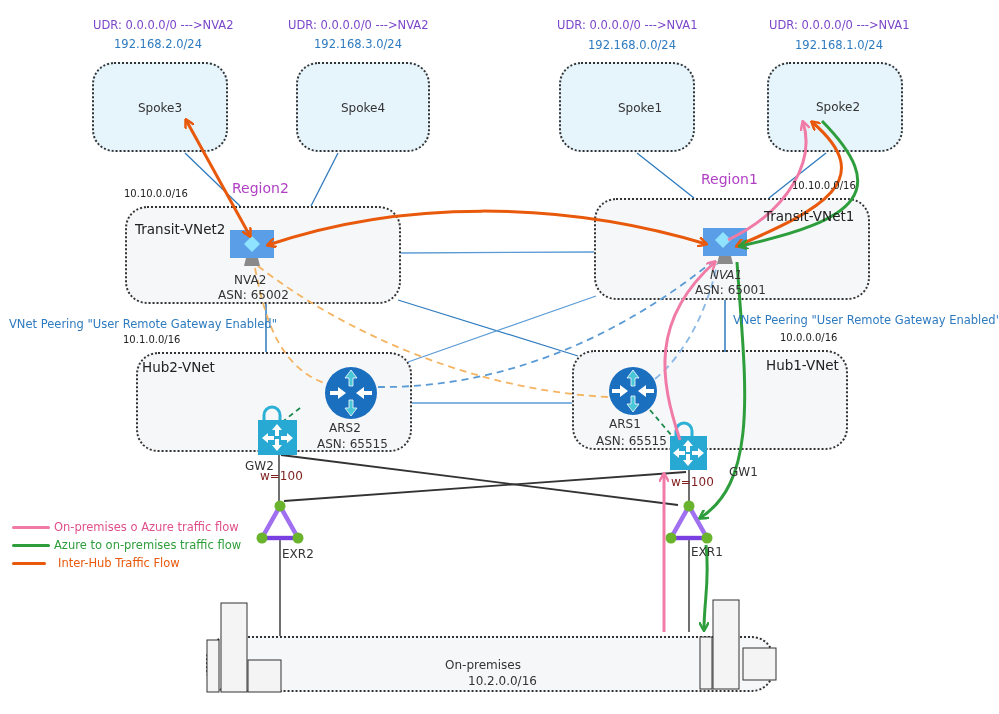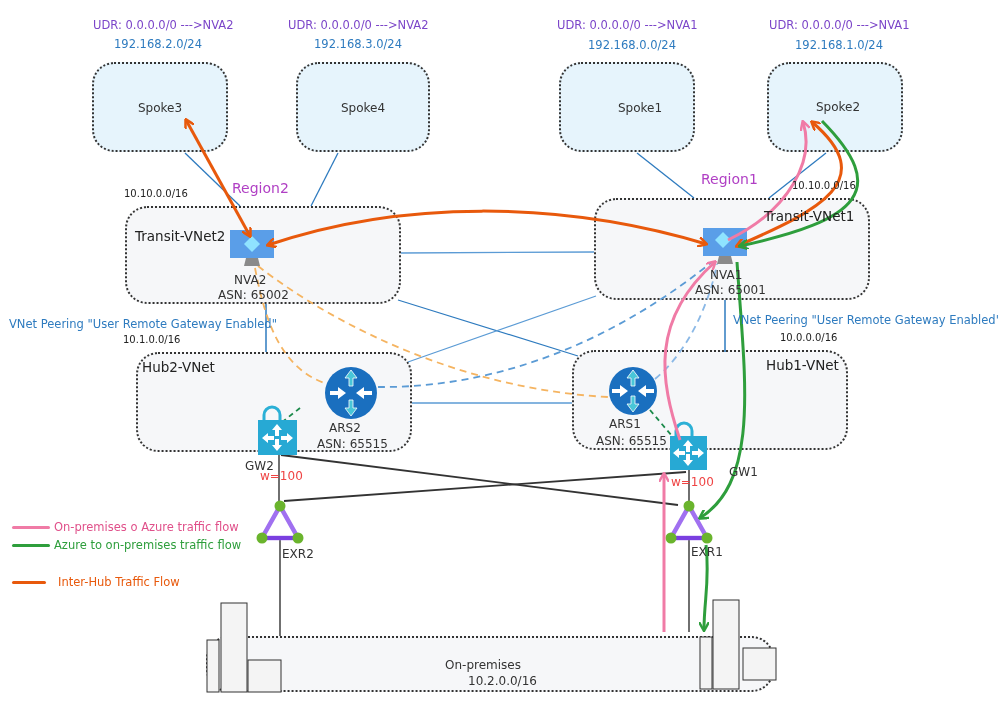--- a/index.html
+++ b/index.html
@@ -7,21 +7,21 @@
          font-family: "DejaVu Sans", "Liberation Sans", sans-serif; }
   #canvas { position: absolute; left: 0; top: 0; width: 999px; height: 714px; }
   .txt { position: absolute; white-space: nowrap; font-size: 12px; color: #333; }
   .udr { color: #7b45c9; font-size: 11.5px; }
   .cidr-blue { color: #2e7bbf; font-size: 11.5px; }
   .cidr { color: #222; font-size: 10px; }
   .region { color: #b03fc4; font-size: 14px; }
   .vnet-title { color: #222; font-size: 13.5px; }
   .node-label { color: #333; font-size: 12px; text-align: center; }
   .peer { color: #2e7bbf; font-size: 11.5px; }
-  .weight { color: #ef4444; font-size: 12px; }
+  .weight { color: #7f1d1d; font-size: 12px; }
   .legend-item { position: absolute; display: flex; align-items: center; font-size: 11.5px; }
   .legend-line { display: inline-block; width: 38px; height: 3px; margin-right: 4px; border-radius: 2px; }
   .box { position: absolute; border: 2px dotted #333; border-radius: 22px; box-sizing: border-box; }
   .spoke { background: #e6f4fc; }
   .vnet { background: #f6f7f9; }
 </style>
 </head>
 <body>
 
 <div class="box spoke" style="left:92px;top:62px;width:136px;height:90px;"></div>
@@ -183,27 +183,27 @@
 <div class="txt" style="left:606px;top:101px;margin-left:12px;">Spoke1</div>
 
 <div class="txt udr" style="left:769px;top:18px;">UDR: 0.0.0.0/0 ---&gt;NVA1</div>
 <div class="txt cidr-blue" style="left:795px;top:38px;">192.168.1.0/24</div>
 <div class="txt" style="left:816px;top:100px;">Spoke2</div>
 
 <div class="txt region" style="left:232px;top:180px;">Region2</div>
 <div class="txt region" style="left:701px;top:171px;">Region1</div>
 
 <div class="txt cidr" style="left:124px;top:188px;">10.10.0.0/16</div>
-<div class="txt vnet-title" style="left:135px;top:228px;">Transit-VNet2</div>
+<div class="txt vnet-title" style="left:135px;top:221px;">Transit-VNet2</div>
 <div class="txt node-label" style="left:234px;top:273px;">NVA2</div>
 <div class="txt node-label" style="left:218px;top:288px;">ASN: 65002</div>
 
 <div class="txt cidr" style="left:792px;top:180px;">10.10.0.0/16</div>
 <div class="txt vnet-title" style="left:764px;top:208px;">Transit-VNet1</div>
-<div class="txt node-label" style="left:710px;top:268px;">NVA1</div>
+<div class="txt node-label" style="left:710px;top:268px;font-style:italic;">NVA1</div>
 <div class="txt node-label" style="left:695px;top:283px;">ASN: 65001</div>
 
 <div class="txt peer" style="left:9px;top:317px;">VNet Peering "User Remote Gateway Enabled"</div>
 <div class="txt peer" style="left:733px;top:313px;">VNet Peering "User Remote Gateway Enabled"</div>
 
 <div class="txt cidr" style="left:123px;top:334px;">10.1.0.0/16</div>
 <div class="txt vnet-title" style="left:142px;top:359px;">Hub2-VNet</div>
 <div class="txt node-label" style="left:329px;top:421px;">ARS2</div>
 <div class="txt node-label" style="left:317px;top:437px;">ASN: 65515</div>
 <div class="txt node-label" style="left:245px;top:459px;">GW2</div>
@@ -222,16 +222,16 @@
 <div class="txt node-label" style="left:445px;top:674px;margin-left:23px;">10.2.0.0/16</div>
 
 <div class="legend-item" style="left:12px;top:520px;">
   <span class="legend-line" style="background:#f07ba6;"></span>
   <span style="color:#e0508a;">On-premises o Azure traffic flow</span>
 </div>
 <div class="legend-item" style="left:12px;top:538px;">
   <span class="legend-line" style="background:#2e9e3c;"></span>
   <span style="color:#2e9e3c;">Azure to on-premises traffic flow</span>
 </div>
-<div class="legend-item" style="left:12px;top:575px;justify-content:center;">
+<div class="legend-item" style="left:12px;top:556px;justify-content:center;">
   <span class="legend-line" style="background:#e8590c;width:34px;margin-right:12px;"></span>
   <span style="color:#e8590c;">Inter-Hub Traffic Flow</span>
 </div>
 
 </body></html>

